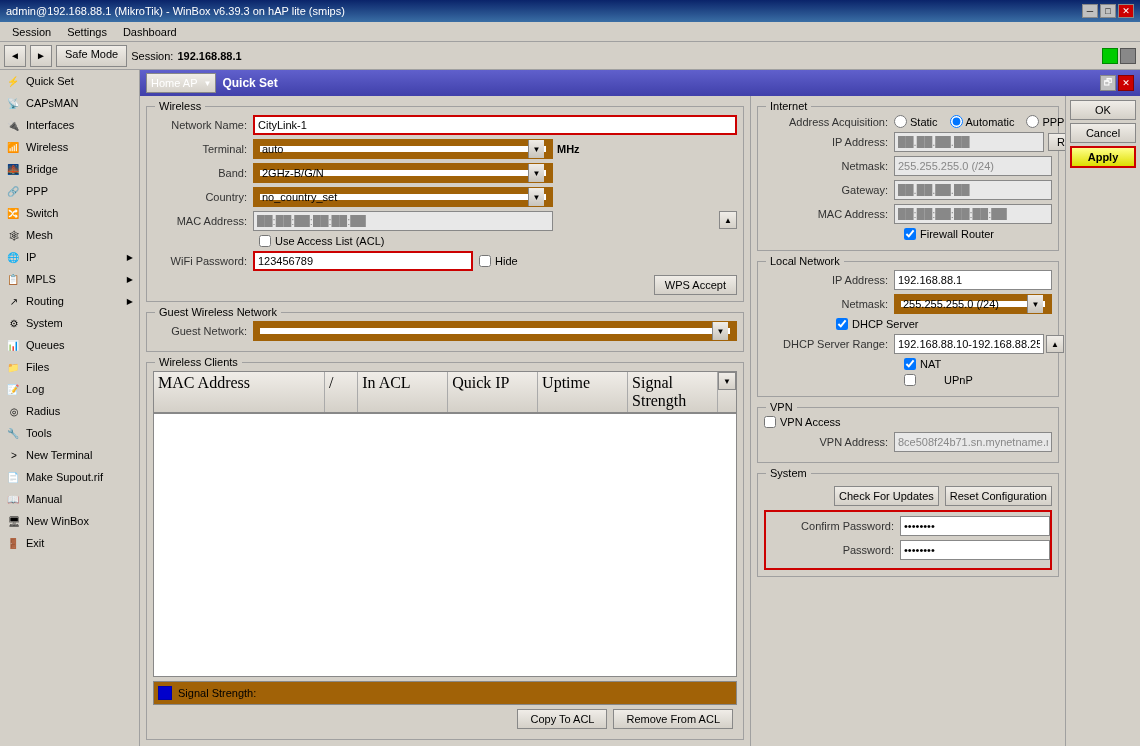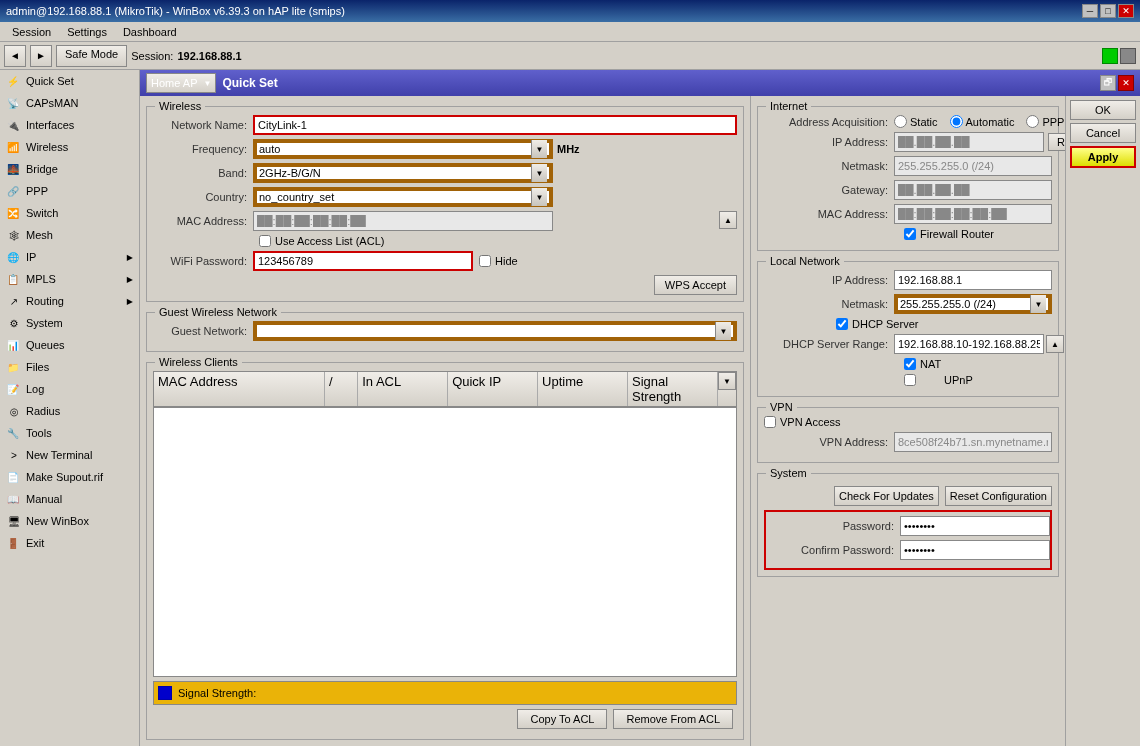--- a/index.html
+++ b/index.html
@@ -49,29 +49,29 @@
     
     .group-box { border: 1px solid #a0a0a0; background: #d4d0c8; padding: 8px 6px 6px 6px; position: relative; margin-top: 4px; }
     .group-box-title { position: absolute; top: -7px; left: 8px; background: #d4d0c8; padding: 0 4px; font-size: 11px; }
 
     
     .form-row { display: flex; align-items: center; margin-bottom: 4px; }
     .form-label { text-align: right; min-width: 100px; padding-right: 6px; color: #333; white-space: nowrap; }
     .form-label-wide { text-align: right; min-width: 130px; padding-right: 6px; color: #333; white-space: nowrap; }
     .form-input { height: 20px; border: 1px solid #888; background: white; padding: 0 3px; font-size: 11px; flex: 1; }
     .form-input.highlighted { border: 2px solid #cc0000; }
-    .form-select { height: 20px; border: 4px solid #a16207; background: white; padding: 0 2px; font-size: 11px; flex: 1; cursor: pointer; display: flex; align-items: center; justify-content: space-between; }
+    .form-select { height: 20px; border: 7px solid #a16207; background: white; padding: 0 2px; font-size: 11px; flex: 1; cursor: pointer; display: flex; align-items: center; justify-content: space-between; }
     .form-select-text { flex: 1; }
     .form-select-arrow { width: 16px; height: 18px; background: linear-gradient(to bottom, #f0ede8, #c8c4bc); border-left: 1px solid #888; display: flex; align-items: center; justify-content: center; flex-shrink: 0; font-size: 8px; }
 
     .mhz-label { margin-left: 4px; font-size: 11px; font-weight: bold; }
     .checkbox-row { display: flex; align-items: center; gap: 4px; margin-bottom: 4px; margin-left: 106px; }
     .checkbox-input { width: 12px; height: 12px; }
     .table-header { display: flex; background: linear-gradient(to bottom, #f0ede8, #d4d0c8); border-bottom: 1px solid #888; }
-    .table-col { padding: 2px 4px; border-right: 1px solid #aaa; font-size: 13px; flex: 1; }
+    .table-col { padding: 2px 4px; border-right: 1px solid #aaa; font-size: 16px; flex: 1; font-family: Liberation Serif, serif; }
     .table-col-mac { flex: 2; }
 
     
     .wps-btn { padding: 3px 10px; background: linear-gradient(to bottom, #f0ede8, #d4d0c8); border: 1px solid #888; cursor: pointer; align-self: flex-end; font-size: 11px; }
 
     
     .bottom-btns { display: flex; gap: 6px; padding: 4px; justify-content: flex-end; }
     .bottom-btn { padding: 3px 12px; background: linear-gradient(to bottom, #f0ede8, #d4d0c8); border: 1px solid #888; cursor: pointer; font-size: 11px; }
 
     
@@ -239,21 +239,21 @@
 
         <div class="group-box">
           <span class="group-box-title">Wireless</span>
 
           <div class="form-row">
             <span class="form-label">Network Name:</span>
             <input class="form-input highlighted" type="text" value="CityLink-1" style="flex: 1 1 0%;">
           </div>
 
           <div class="form-row">
-            <span class="form-label">Frequency:</span>
+            <span class="form-label">Terminal:</span>
             <div class="form-select" style="flex:1;max-width:300px;">
               <span class="form-select-text">auto</span>
               <div class="form-select-arrow">▼</div>
             </div>
             <span class="mhz-label">MHz</span>
           </div>
 
           <div class="form-row">
             <span class="form-label">Band:</span>
             <div class="form-select" style="flex:1;max-width:300px;">
@@ -314,21 +314,21 @@
               <span class="table-col" style="flex:0.3;">/</span>
               <span class="table-col">In ACL</span>
               <span class="table-col">Quick IP</span>
               <span class="table-col">Uptime</span>
               <span class="table-col">Signal Strength</span>
               <div class="scroll-arrow-btn" style="width:18px;height:18px;">▼</div>
             </div>
           </div>
           <div style="flex:1;min-height:80px;border:1px solid #888;border-top:0;background:white;"></div>
 
-          <div style="margin-top:4px;border:1px solid #888;background:#eab308;padding:4px;display:flex;align-items:center;gap:6px;">
+          <div style="margin-top:4px;border:1px solid #888;background:#a16207;padding:4px;display:flex;align-items:center;gap:6px;">
             <div style="width:14px;height:14px;background:#0000cc;border:1px solid #0000aa;"></div>
             <span>Signal Strength:</span>
           </div>
 
           <div class="bottom-btns">
             <button class="bottom-btn">Copy To ACL</button>
             <button class="bottom-btn">Remove From ACL</button>
           </div>
         </div>
 
@@ -425,25 +425,25 @@
 
         <div class="group-box">
           <span class="group-box-title">System</span>
           <div class="system-btns">
             <button class="system-btn">Check For Updates</button>
             <button class="system-btn">Reset Configuration</button>
           </div>
 
           <div style="border:2px solid #cc0000;padding:4px;">
             <div class="form-row">
+              <span class="form-label-wide">Confirm Password:</span>
+              <input class="form-input" type="password" value="password" style="flex: 1 1 0%;">
+            </div>
+            <div class="form-row">
               <span class="form-label-wide">Password:</span>
-              <input class="form-input" type="password" value="password" style="flex: 1 1 0%;">
-            </div>
-            <div class="form-row">
-              <span class="form-label-wide">Confirm Password:</span>
               <input class="form-input" type="password" value="password" style="flex: 1 1 0%;">
             </div>
           </div>
         </div>
 
       </div>
 
       <div class="outer-right">
         <button class="action-btn">OK</button>
         <button class="action-btn">Cancel</button>

